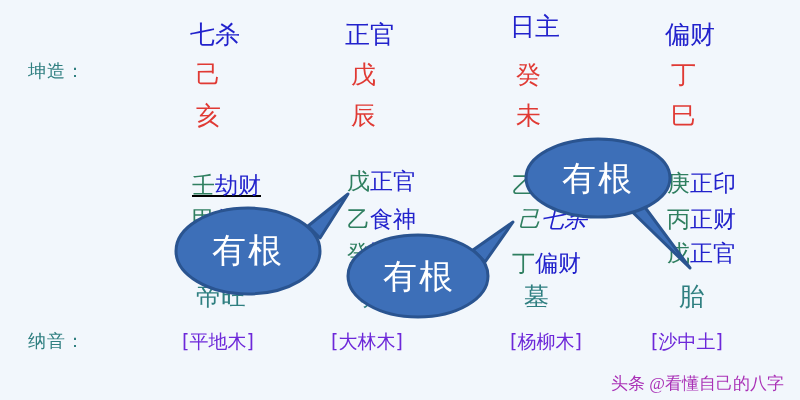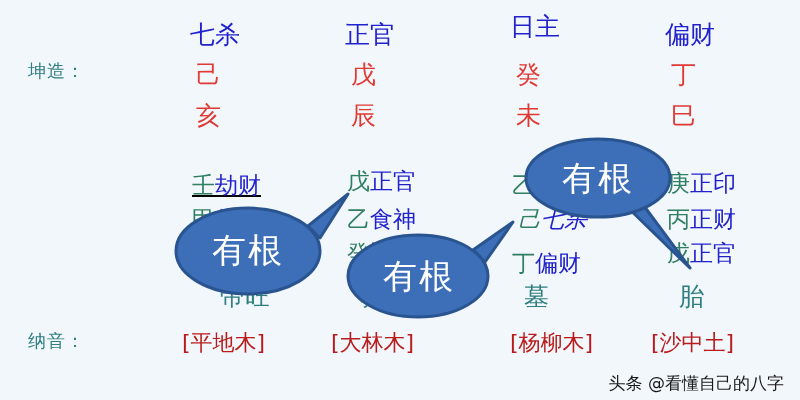--- a/index.html
+++ b/index.html
@@ -60,23 +60,23 @@
 
   .vigor {
     position: absolute;
     font-size: 25px;
     line-height: 1;
     color: #2f7f80;
     white-space: nowrap;
   }
   .nayin {
     position: absolute;
-    font-size: 22px;
-    line-height: 1;
-    color: #b91c1c;
+    font-size: 19px;
+    line-height: 1;
+    color: #6d28d9;
     white-space: nowrap;
   }
 
   
   .bubble-wrap { position: absolute; }
   .bubble-svg { display: block; overflow: visible; }
   .bubble-text {
     position: absolute;
     color: #ffffff;
     font-size: 34px;
@@ -85,25 +85,26 @@
     white-space: nowrap;
     text-align: center;
     font-weight: 400;
   }
 
   
   .watermark {
     position: absolute;
     right: 16px;
     bottom: 8px;
-    color: #000000;
+    color: #a21caf;
     font-size: 17px;
     line-height: 1;
     white-space: nowrap;
     opacity: .9;
+    font-family: Liberation Serif, serif;
   }
 </style>
 </head>
 <body>
 
 <div id="root">
 
   <div class="row-label" style="top:62px;">坤造：</div>
 
 
@@ -114,21 +115,21 @@
     <div class="stem-char" style="top:62px;left:6px;">己</div>
     <div class="branch-char" style="top:103px;left:6px;">亥</div>
 
     <div class="hidden-line" style="top:174px;left:2px;text-decoration:underline;">
       <span class="hs-stem">壬</span><span class="hs-god">劫财</span>
     </div>
     <div class="hidden-line" style="top:208px;left:2px;">
       <span class="hs-stem">甲</span><span class="hs-god">伤官</span>
     </div>
 
-    <div class="vigor" style="top:284px;left:6px;margin-left:24px;">帝旺</div>
+    <div class="vigor" style="top:284px;left:6px;">帝旺</div>
     <div class="nayin" style="top:332px;left:-8px;">[平地木]</div>
   </div>
 
   <div class="col col-1">
     <div class="ten-god-head" style="top:22px;left:0;">正官</div>
     <div class="stem-char" style="top:62px;left:6px;">戊</div>
     <div class="branch-char" style="top:103px;left:6px;">辰</div>
 
     <div class="hidden-line" style="top:170px;left:2px;">
       <span class="hs-stem">戊</span><span class="hs-god">正官</span>

